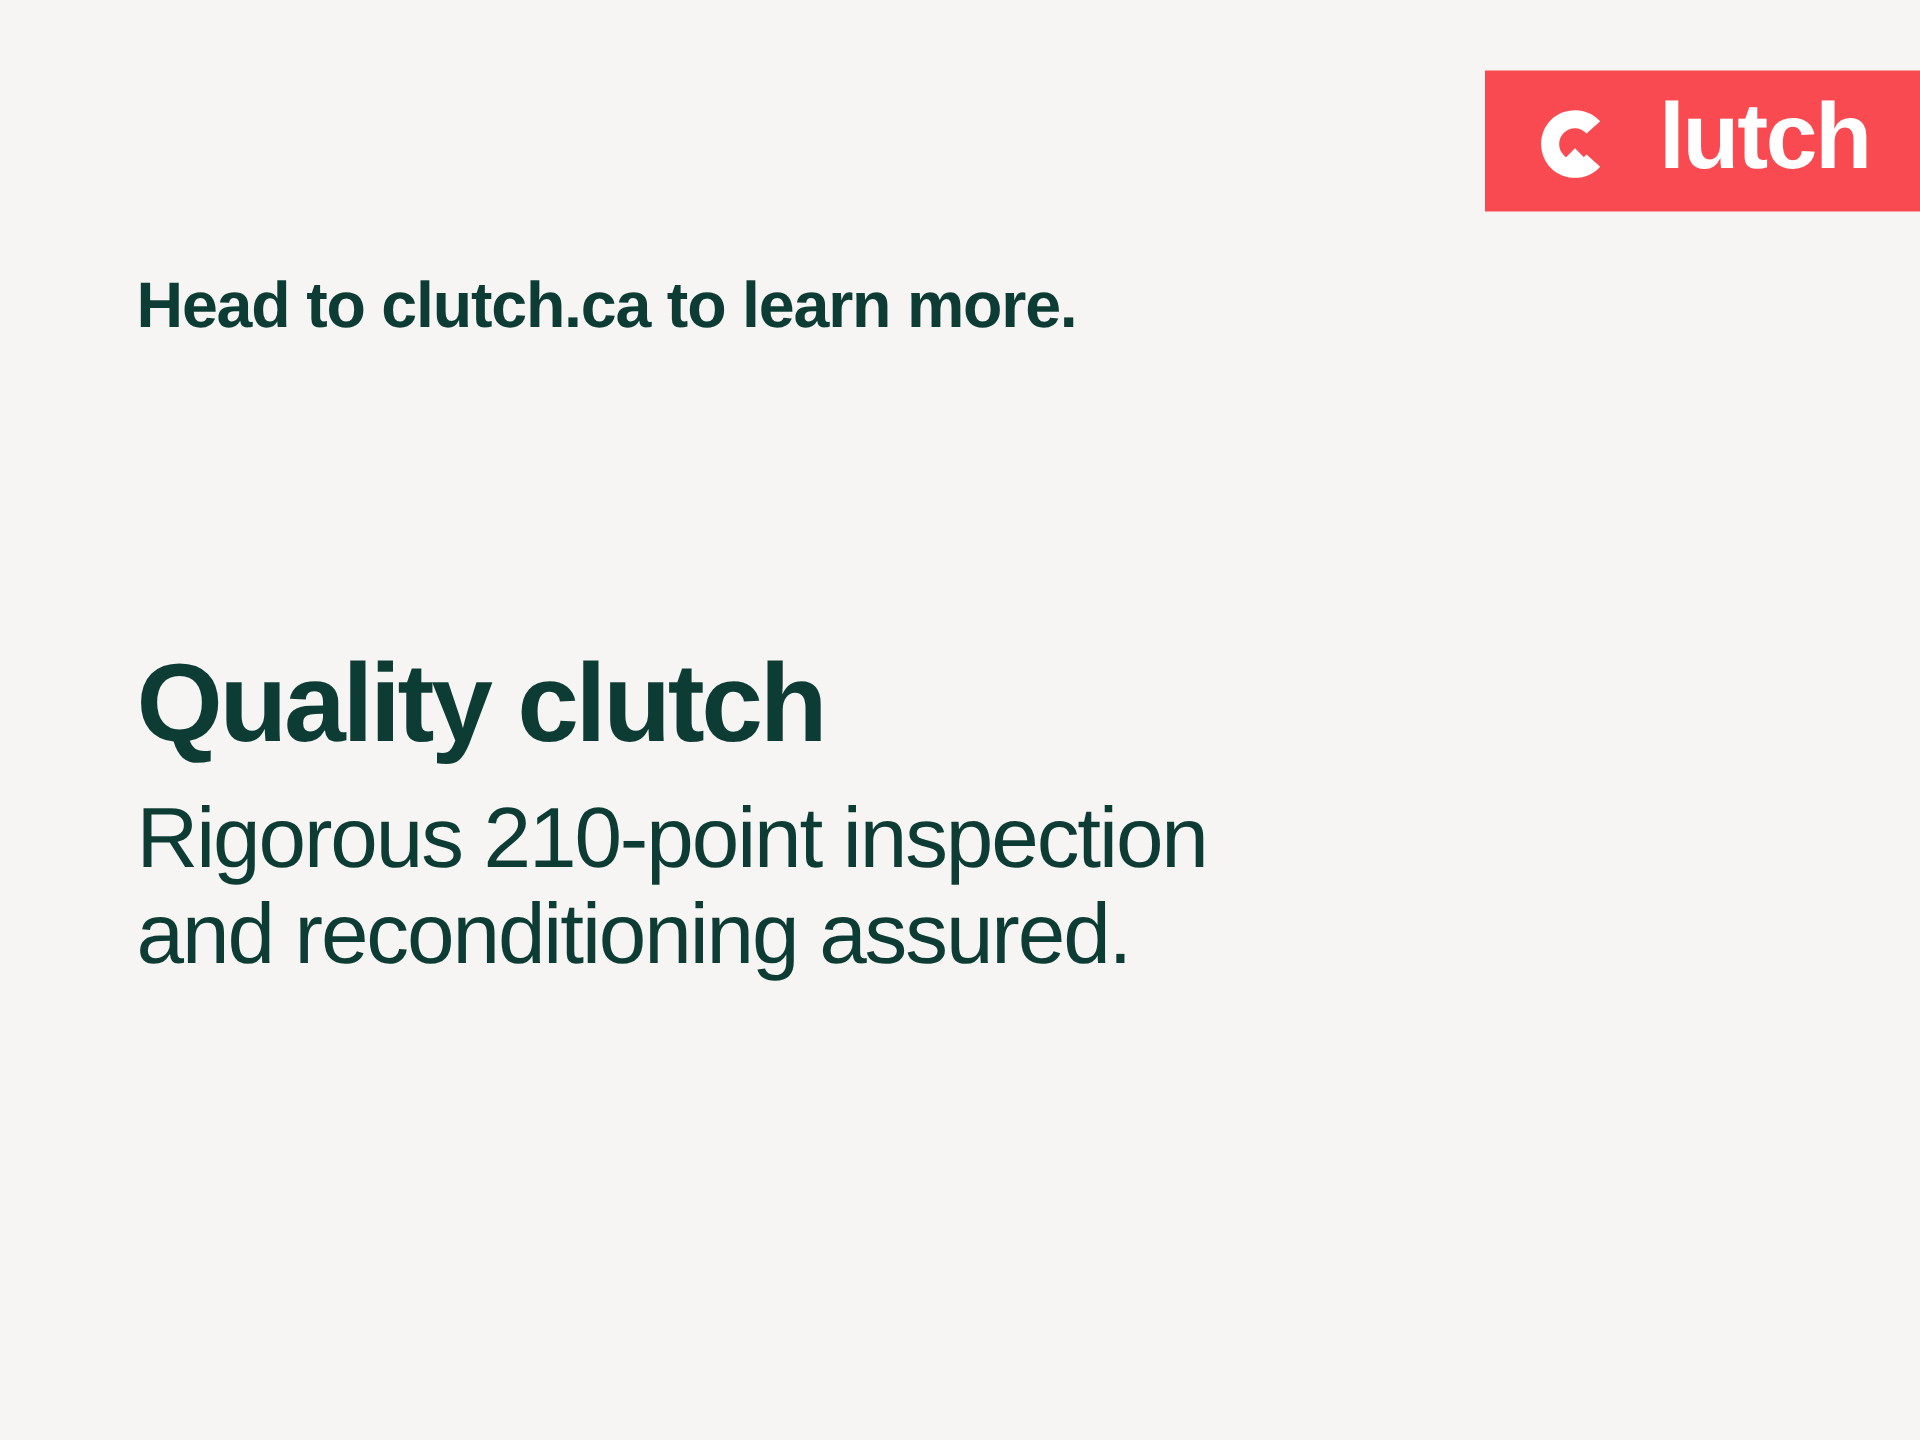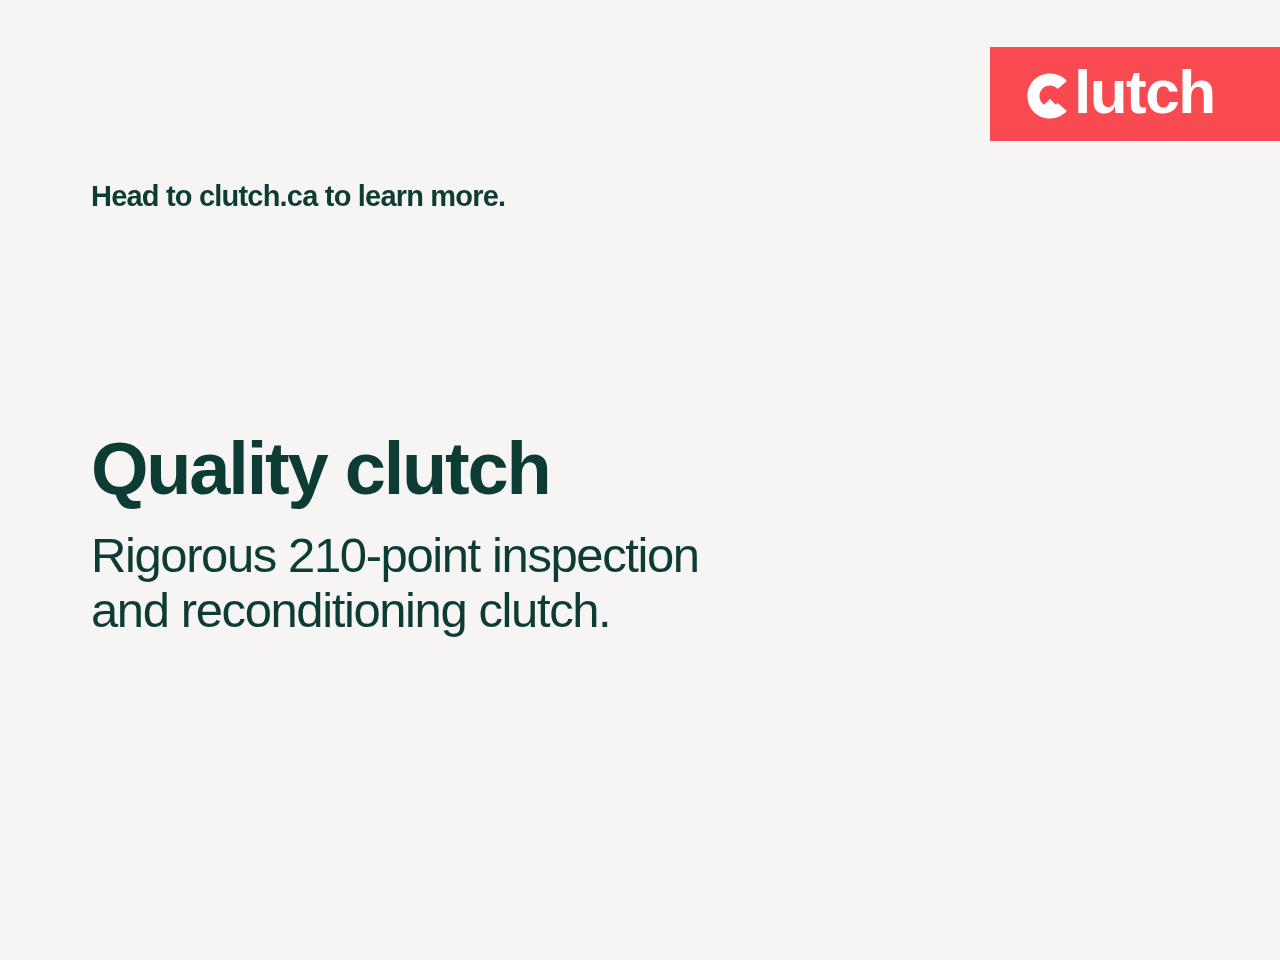--- a/index.html
+++ b/index.html
@@ -36,20 +36,21 @@
     align-items: center;
     justify-content: flex-start;
     box-sizing: border-box;
     padding-left: 36px;
   }
 
   .logo-lockup {
     display: flex;
     align-items: center;
     height: 56px;
+    gap: 32px;
   }
 
   .logo-mark {
     width: 48px;
     height: 48px;
     display: block;
     flex: 0 0 auto;
     margin-right: 2px;
     margin-top: 3px;
   }
@@ -72,21 +73,21 @@
     left: 91px;
     top: 0;
     width: 1000px;
   }
 
   .eyebrow {
     position: absolute;
     left: 0;
     top: 180px;
     color: #0D3C35;
-    font-size: 29px;
+    font-size: 43px;
     font-weight: bold;
     letter-spacing: -0.8px;
     line-height: 1.15;
     white-space: nowrap;
   }
 
   .headline-block {
     position: absolute;
     left: 0;
     top: 432px;
@@ -98,21 +99,21 @@
     font-size: 74px;
     font-weight: bold;
     letter-spacing: -2.2px;
     line-height: 1.0;
     margin: 0 0 22px 0;
     white-space: nowrap;
   }
 
   .subhead {
     color: #0D3C35;
-    font-size: 49px;
+    font-size: 57px;
     font-weight: normal;
     letter-spacing: -1.4px;
     line-height: 1.12;
     margin: 0;
   }
 
   .subhead-line {
     display: block;
     white-space: nowrap;
   }
@@ -143,19 +144,19 @@
   </div>
 
   <div class="content">
 
     <div class="eyebrow">Head to clutch.ca to learn more.</div>
 
     <div class="headline-block">
       <h1 class="headline">Quality clutch</h1>
       <p class="subhead">
         <span class="subhead-line">Rigorous 210-point inspection</span>
-        <span class="subhead-line">and reconditioning clutch.</span>
+        <span class="subhead-line">and reconditioning assured.</span>
       </p>
     </div>
 
   </div>
 
 </div>
 
 </body></html>

